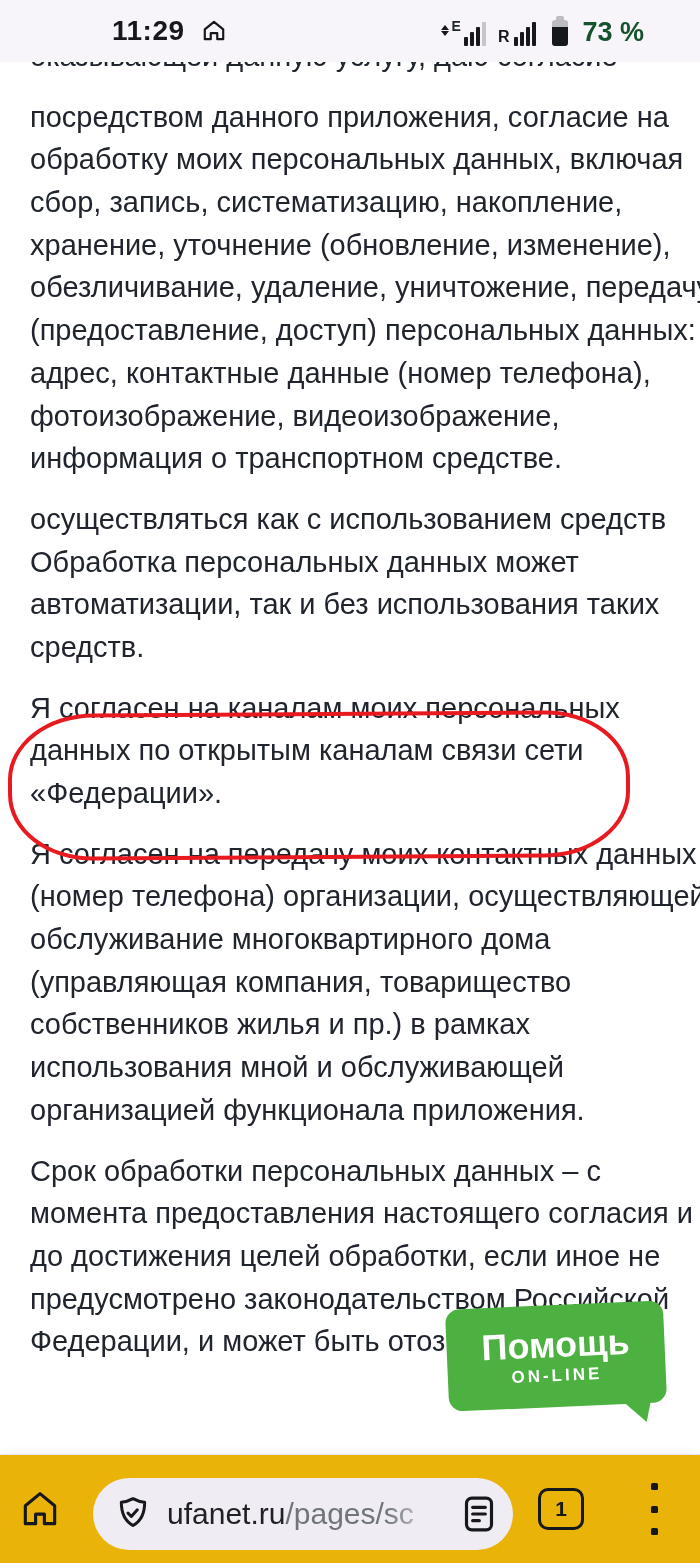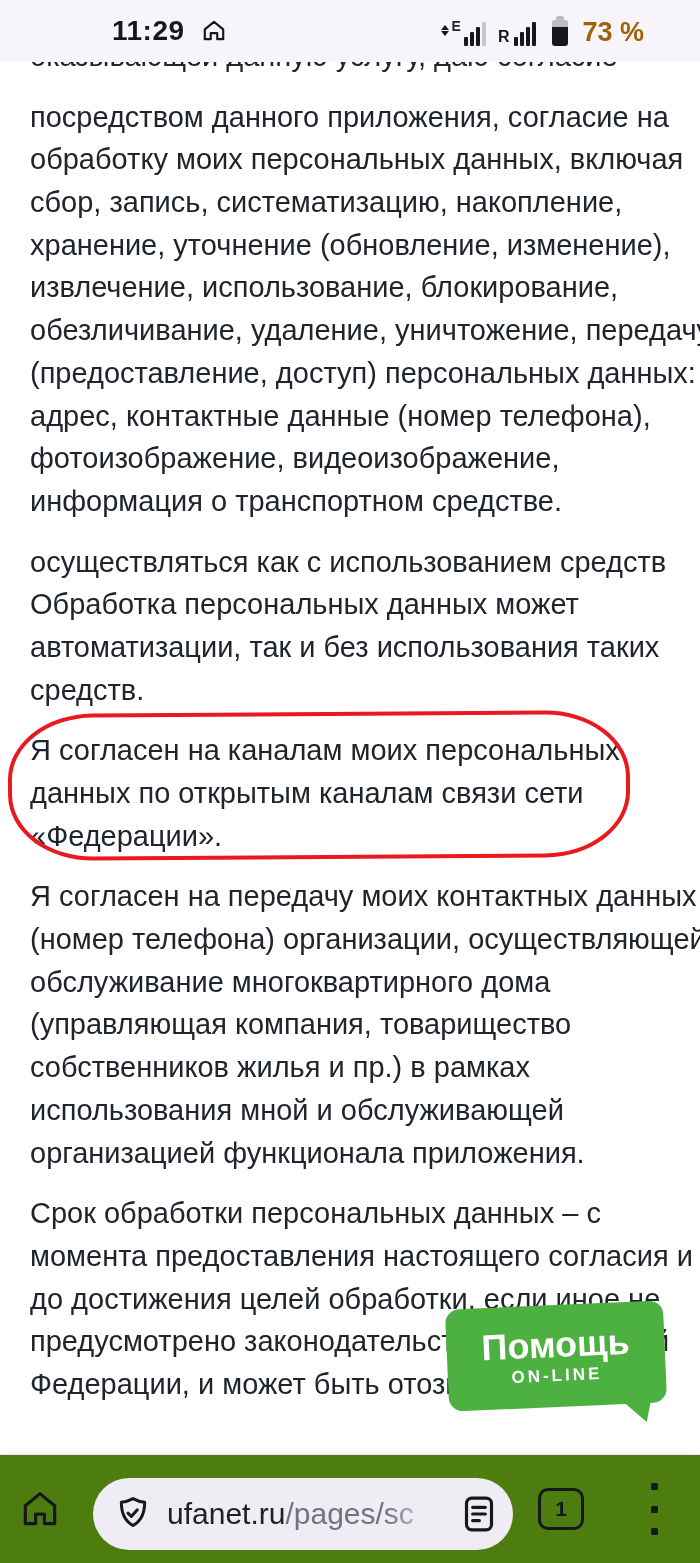--- a/index.html
+++ b/index.html
@@ -26,21 +26,21 @@
   .updown{display:flex;flex-direction:column;gap:1px;margin-right:1px;margin-bottom:10px;}
   .updown i{display:block;width:0;height:0;border-left:4px solid transparent;border-right:4px solid transparent;}
   .updown .up{border-bottom:5px solid #17181c;}
   .updown .dn{border-top:5px solid #17181c;}
   .e-label{font-size:14px;font-weight:700;margin-bottom:12px;margin-right:1px;}
   .r-label{font-size:16px;font-weight:600;margin-right:3px;color:#17181c;}
   .battery{display:flex;flex-direction:column;align-items:center;margin-left:4px;}
   .battery .nub{width:8px;height:4px;background:#bdbcc2;border-radius:2px 2px 0 0;}
   .battery .cell{width:16px;height:26px;border-radius:3px;overflow:hidden;
     background:linear-gradient(to bottom,#bdbcc2 0 26%,#17181c 26%);}
-  .sb-pct{font-size:27px;font-weight:600;color:#a16207;margin-left:2px;line-height:1;}
+  .sb-pct{font-size:27px;font-weight:600;color:#14532d;margin-left:2px;line-height:1;}
   
   .content{
     position:absolute;left:30px;top:35px;width:640px;z-index:1;
     font-size:29px;line-height:42.7px;
   }
   .para{margin:0 0 18px 0;}
   .line{white-space:nowrap;height:42.7px;display:flex;align-items:center;}
   
   .red-circle{
     position:absolute;left:8px;top:712px;width:622px;height:147px;
@@ -56,21 +56,21 @@
   }
   .help-badge .tail{
     position:absolute;right:16px;bottom:-18px;width:36px;height:26px;
     clip-path:polygon(0 0,100% 0,88% 100%);transform:rotate(4deg);
   }
   .help-title{font-size:36px;font-weight:700;line-height:1.05;}
   .help-sub{font-size:17px;font-weight:700;letter-spacing:3px;margin-top:3px;}
   
   .bottom-bar{
     position:absolute;left:0;bottom:0;width:700px;height:108px;
-    background:#4d7c0f;border-top:1px solid #e9e5ee;z-index:30;
+    background:#eab308;border-top:1px solid #e9e5ee;z-index:30;
     box-shadow:0 -6px 10px -6px rgba(0,0,0,.08);
   }
   .home-btn{position:absolute;left:18px;top:32px;width:44px;height:44px;}
   .url-pill{
     position:absolute;left:93px;top:23px;width:420px;height:72px;
     background:#f0ecf4;border-radius:36px;
     display:flex;align-items:center;box-sizing:border-box;padding:0 14px 0 20px;
   }
   .shield{flex:0 0 auto;margin-right:14px;display:flex;align-items:center;}
   .url-text{
@@ -135,21 +135,20 @@
 
 <div class="content" id="content">
     <div class="para">
       <div class="line">оказывающей данную услугу, даю согласие</div>
     </div>
     <div class="para">
       <div class="line">посредством данного приложения, согласие на</div>
       <div class="line">обработку моих персональных данных, включая</div>
       <div class="line">сбор, запись, систематизацию, накопление,</div>
       <div class="line">хранение, уточнение (обновление, изменение),</div>
-      <div class="line">извлечение, использование, блокирование,</div>
       <div class="line">обезличивание, удаление, уничтожение, передачу</div>
       <div class="line">(предоставление, доступ) персональных данных:</div>
       <div class="line">адрес, контактные данные (номер телефона),</div>
       <div class="line">фотоизображение, видеоизображение,</div>
       <div class="line">информация о транспортном средстве.</div>
     </div>
     <div class="para">
       <div class="line">осуществляться как с использованием средств</div>
       <div class="line">Обработка персональных данных может</div>
       <div class="line">автоматизации, так и без использования таких</div>

